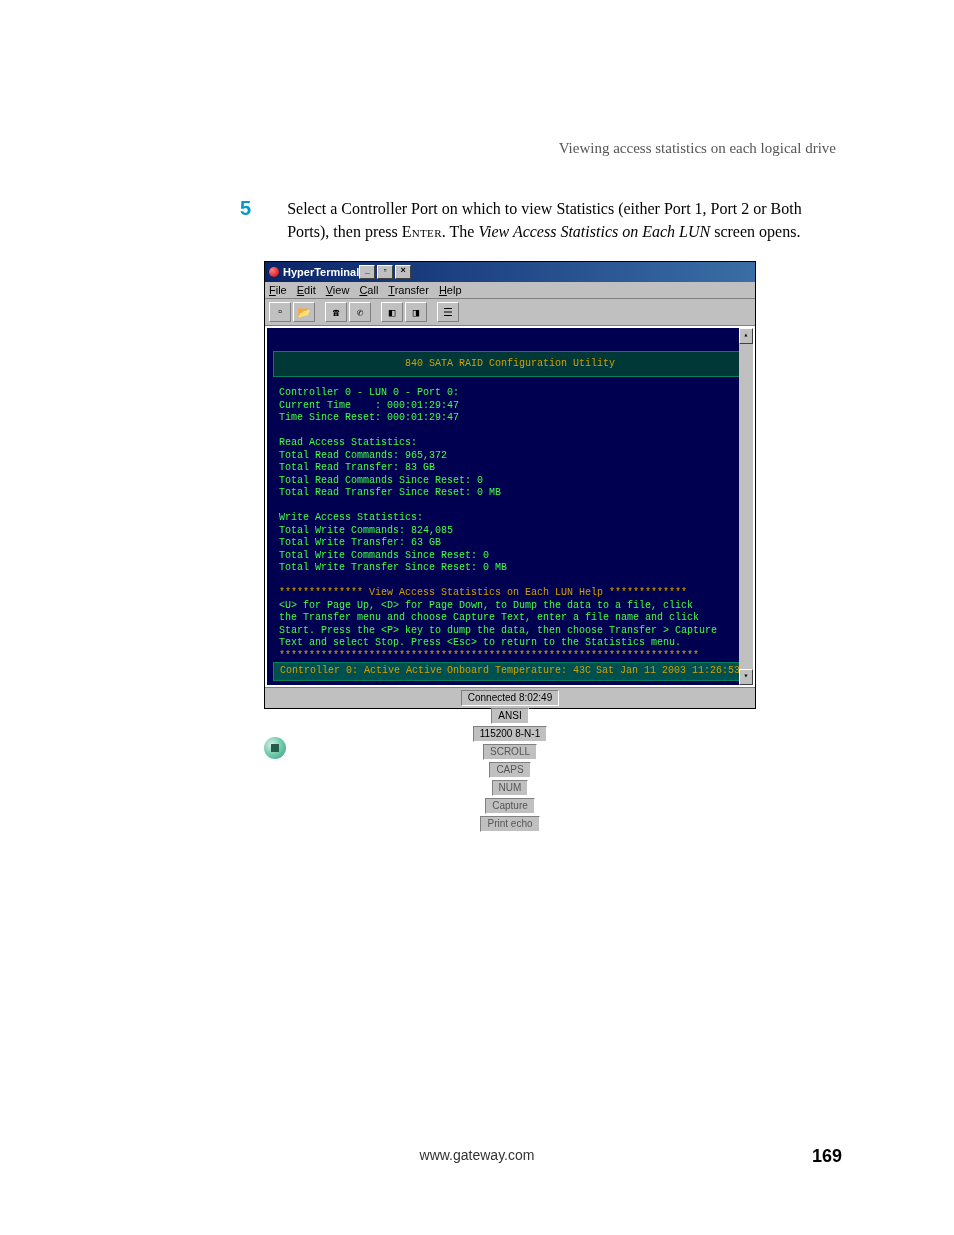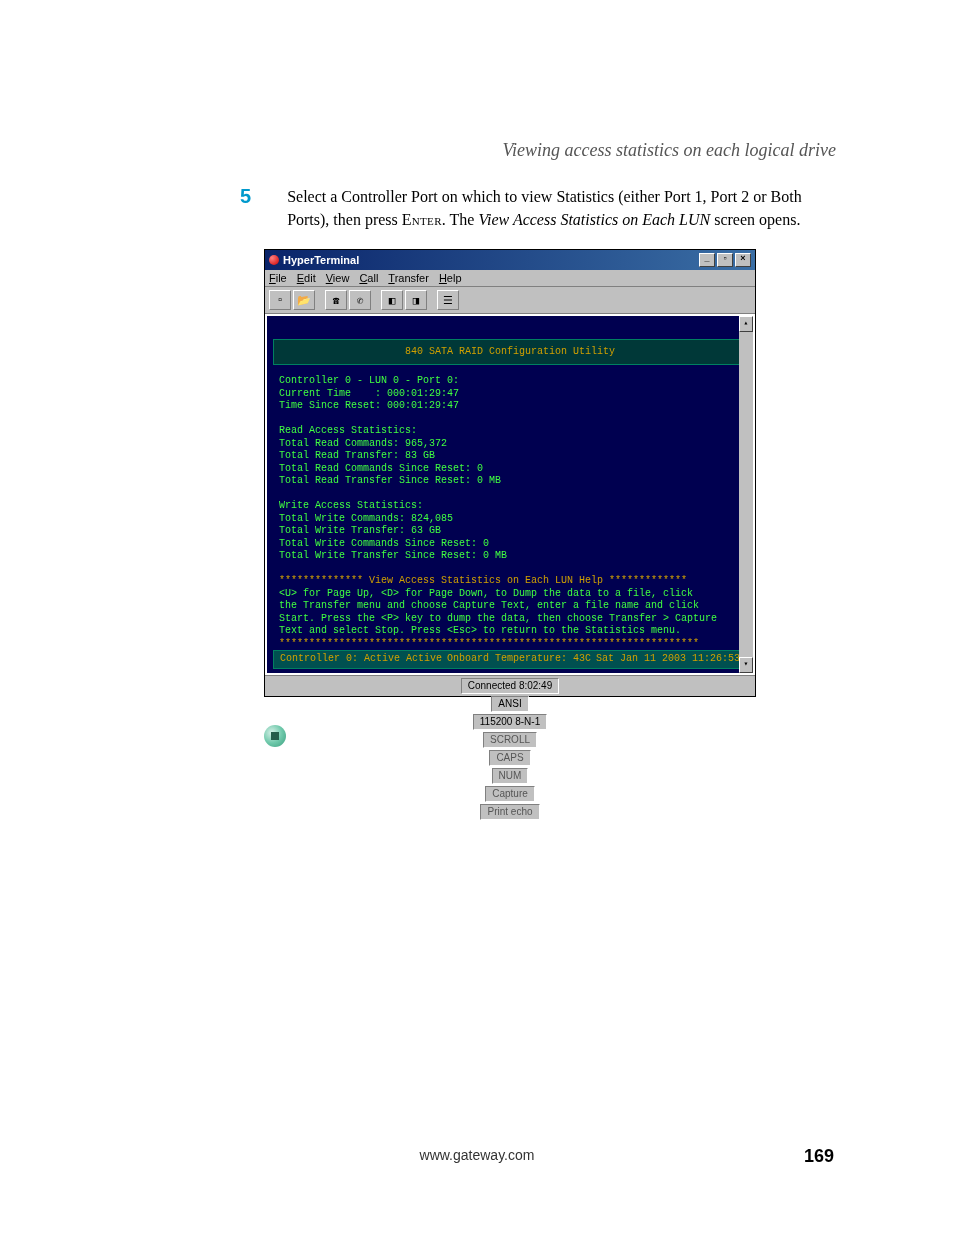--- a/index.html
+++ b/index.html
@@ -11,24 +11,23 @@
     height: 1235px;
     position: relative;
     color: #000;
   }
   .page {
     padding: 140px 110px 0 240px;
     box-sizing: border-box;
   }
   .header-line {
     text-align: right;
-    font-style: italic;
     color: #555;
-    font-size: 18px;
-    margin-bottom: 24px;
+    font-size: 15px;
+    margin-bottom: 40px;
     padding-right: 8px;
   }
   .step-row {
     display: flex;
     align-items: flex-start;
     margin-bottom: 18px;
   }
   .step-number {
     color: #0099cc;
     font-weight: bold;
@@ -55,21 +54,20 @@
     position: relative;
   }
   .titlebar {
     background: linear-gradient(to right, #0a246a, #3a6ea5);
     color: #fff;
     font-family: Tahoma, Arial, sans-serif;
     font-size: 11px;
     font-weight: bold;
     padding: 2px 4px;
     display: flex;
-    justify-content: space-between;
     align-items: center;
     height: 16px;
   }
   .titlebar .title {
     display:flex;
     align-items:center;
   }
   .titlebar .dot {
     width:10px;height:10px;margin-right:4px;
     background:radial-gradient(circle at 30% 30%, #ff8080, #cc0000);
@@ -215,21 +213,21 @@
     bottom:72px;
     left:0;right:0;
     text-align:center;
     font-size:14px;
     color:#333;
     font-family: Arial, Helvetica, sans-serif;
   }
   .page-number {
     position:absolute;
     bottom:68px;
-    right:120px;
+    right:112px;
     font-size:18px;
     font-weight:bold;
     color:#000;
     font-family: Arial, Helvetica, sans-serif;
   }
 </style>
 </head>
 <body>
 
 <div class="page">

